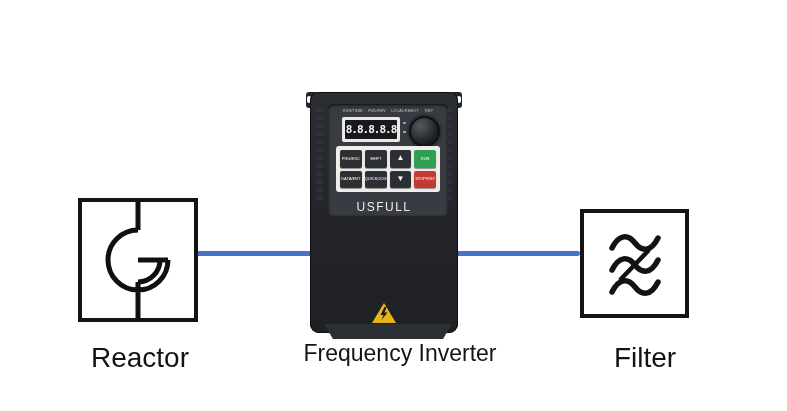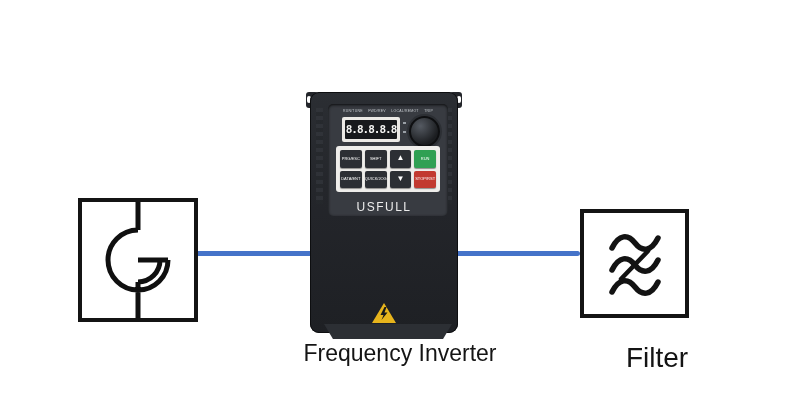--- a/index.html
+++ b/index.html
@@ -12,21 +12,21 @@
     background:#4573c9;border-radius:3px;z-index:1;}
   
   .sym-box{position:absolute;background:#fff;border:4px solid #141414;z-index:2;}
   .sym-box svg{display:block;}
   #reactor-box{left:78px;top:198px;width:112px;height:116px;}
   #filter-box{left:580px;top:209px;width:101px;height:101px;}
   
   .node-label{position:absolute;color:#141414;white-space:nowrap;transform:translateX(-50%);}
   #reactor-label{left:140px;top:342px;font-size:28px;}
   #inverter-label{left:400px;top:340px;font-size:23px;}
-  #filter-label{left:645px;top:342px;font-size:28px;margin-left:12px;}
+  #filter-label{left:645px;top:342px;font-size:28px;}
   
   #device{position:absolute;left:306px;top:86px;width:156px;height:248px;z-index:3;}
   .ear{position:absolute;width:12px;height:16px;background:#23252a;border-radius:3px;top:6px;}
   .ear.left{left:0;}
   .ear.right{right:0;}
   .ear:after{content:"";position:absolute;width:4px;height:7px;background:#fff;
     top:4px;border-radius:2px;}
   .ear.left:after{left:1px;}
   .ear.right:after{right:1px;}
   .body{position:absolute;left:4px;top:6px;width:148px;height:241px;
@@ -72,20 +72,21 @@
 
 <div id="canvas">
 
   <div class="conn-line"></div>
 
   <div id="reactor-box" class="sym-box">
     <svg width="112" height="116" viewBox="0 0 112 116">
       <path d="M56,0 V28 M56,28 A30,30 0 1 0 86,58 M56,58 H86 M78,58 A22,22 0 0 1 56,80 M56,80 V116" fill="none" stroke="#101010" stroke-width="5"></path>
     </svg>
   </div>
+  <div id="reactor-label" class="node-label">Reactor</div>
 
   <div id="device">
     <div class="ear left"></div>
     <div class="ear right"></div>
     <div class="body">
       <div class="side-fin left"></div>
       <div class="side-fin right"></div>
       <div class="panel">
         <div class="ind-row">
           <span>RUN/TUNE</span>

